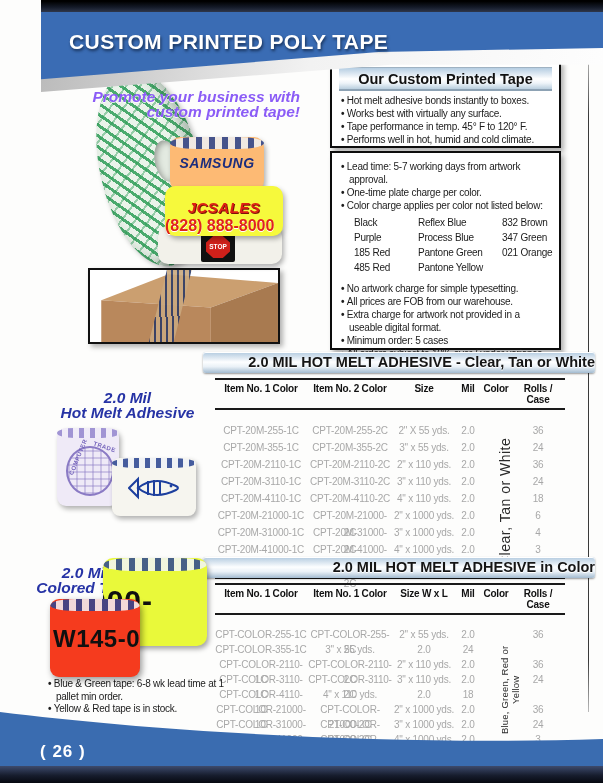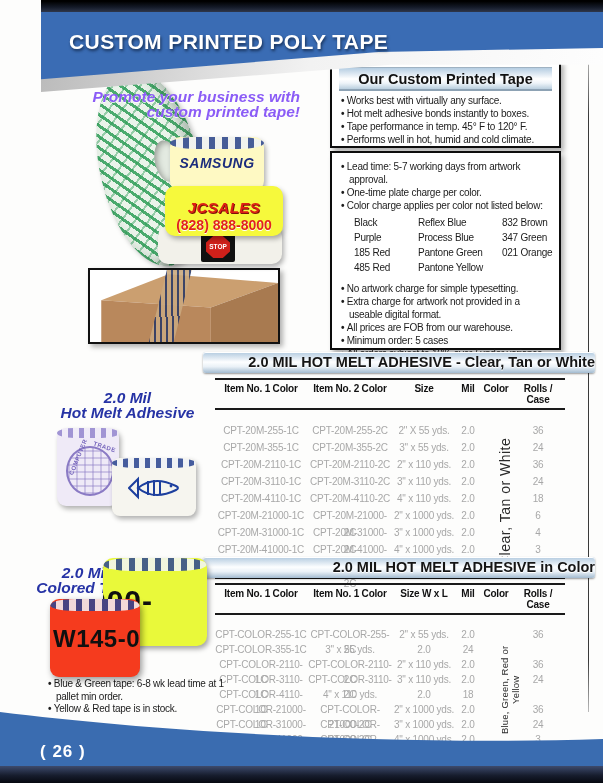--- a/index.html
+++ b/index.html
@@ -32,29 +32,29 @@
       box-shadow:inset -8px -6px 14px rgba(40,70,50,.35),2px 3px 5px rgba(0,0,0,.25);}
   .green-roll::after{content:"";position:absolute;left:56%;top:38%;width:24px;height:42px;
       border-radius:50%;background:#e3eae1;box-shadow:inset 2px 2px 6px rgba(0,0,0,.35);}
   .promo-text{position:absolute;left:60px;top:90px;width:240px;text-align:right;z-index:4;
       font-weight:bold;font-style:italic;font-size:15.5px;line-height:14.5px;color:#8b5cf6;
       text-shadow:0 1px 0 rgba(255,255,255,.8);}
 
   .cyl{position:absolute;border-radius:10px;box-shadow:2px 3px 5px rgba(0,0,0,.3);z-index:3;}
   .cyl .edge{position:absolute;left:0;top:0;width:100%;height:12px;border-radius:50%/90%;
       background:repeating-linear-gradient(90deg,#26418f 0 6px,#eef1f6 6px 13px);opacity:.85;}
-  .roll-samsung{left:170px;top:137px;width:94px;height:54px;background:#fef9c3;}
+  .roll-samsung{left:170px;top:137px;width:94px;height:54px;background:#fdba74;}
   .roll-samsung .txt{position:absolute;left:0;top:18px;width:100%;text-align:center;
       font-weight:bold;font-style:italic;font-size:14px;letter-spacing:.5px;color:#1c2d7d;}
   .roll-jc{left:165px;top:186px;width:118px;height:50px;background:#f6f93c;z-index:4;}
   .roll-jc .txt{position:absolute;left:0;top:13px;width:100%;text-align:center;
       font-weight:bold;font-style:italic;font-size:15px;color:#df1f15;letter-spacing:.5px;
       text-shadow:1px 1px 0 #7a1208;}
-  .roll-jc .phone{position:absolute;left:0;top:31px;width:100%;text-align:center;
-      font-weight:bold;font-size:14px;color:#e0241a;text-shadow:0 1px 0 #fff;}
+  .roll-jc .phone{position:absolute;left:0;top:31px;width:100%;text-align:left;
+      font-weight:bold;font-size:16px;color:#e0241a;text-shadow:0 1px 0 #fff;}
   .roll-stop{left:158px;top:226px;width:124px;height:38px;background:#f2f1ea;z-index:3;}
   .roll-stop .plate{position:absolute;left:43px;top:6px;width:34px;height:30px;background:#111;
       border-radius:2px;}
   .octagon{position:absolute;left:5px;top:4px;width:24px;height:22px;background:#cf201a;
       clip-path:polygon(30% 0,70% 0,100% 30%,100% 70%,70% 100%,30% 100%,0 70%,0 30%);
       color:#fff;font-size:6.5px;font-weight:bold;text-align:center;line-height:22px;}
   .roll-stop .sidetxt{position:absolute;top:9px;font-size:5px;color:#555;line-height:6px;width:36px;}
 
   .box-photo{position:absolute;left:88px;top:268px;width:188px;height:72px;border:2px solid #111;
       background:#fff;overflow:hidden;z-index:2;box-shadow:3px 3px 5px rgba(0,0,0,.3);}
@@ -195,43 +195,43 @@
   <div class="box-photo">
     <div class="bp-top"></div>
     <div class="bp-front"></div>
     <div class="bp-side"></div>
     <div class="bp-tape"></div>
   </div>
 
   <div class="ibox ibox1">
     <div class="ibox1-title">Our Custom Printed Tape</div>
     <ul class="blist">
+        <li>Hot melt adhesive bonds instantly to boxes.</li>
         <li>Works best with virtually any surface.</li>
-        <li>Hot melt adhesive bonds instantly to boxes.</li>
         <li>Tape performance in temp. 45° F to 120° F.</li>
         <li>Performs well in hot, humid and cold climate.</li>
       </ul>
   </div>
 
   <div class="ibox ibox2">
     <ul class="blist">
         <li>Lead time: 5-7 working days from artwork approval.</li>
         <li>One-time plate charge per color.</li>
         <li>Color charge applies per color not listed below:</li>
       </ul>
     <div class="cgrid">
         <div class="g-row"><div class="g-cell">Black</div><div class="g-cell">Reflex Blue</div><div class="g-cell">832 Brown</div></div>
         <div class="g-row"><div class="g-cell">Purple</div><div class="g-cell">Process Blue</div><div class="g-cell">347 Green</div></div>
         <div class="g-row"><div class="g-cell">185 Red</div><div class="g-cell">Pantone Green</div><div class="g-cell">021 Orange</div></div>
         <div class="g-row"><div class="g-cell">485 Red</div><div class="g-cell">Pantone Yellow</div><div class="g-cell"></div></div>
       </div>
     <ul class="blist">
         <li>No artwork charge for simple typesetting.</li>
+        <li>All prices are FOB from our warehouse.</li>
         <li>Extra charge for artwork not provided in a useable digital format.</li>
-        <li>All prices are FOB from our warehouse.</li>
         <li>Minimum order: 5 cases</li>
         <li>All orders subject to 10% over / under variance.</li>
       </ul>
   </div>
 
   <div class="tsec sec1">
     <div class="t-title">2.0 MIL HOT MELT ADHESIVE - Clear, Tan or White</div>
     <div class="t-grid">
       <div class="t-head">
         <span>Item No. 1 Color</span>

